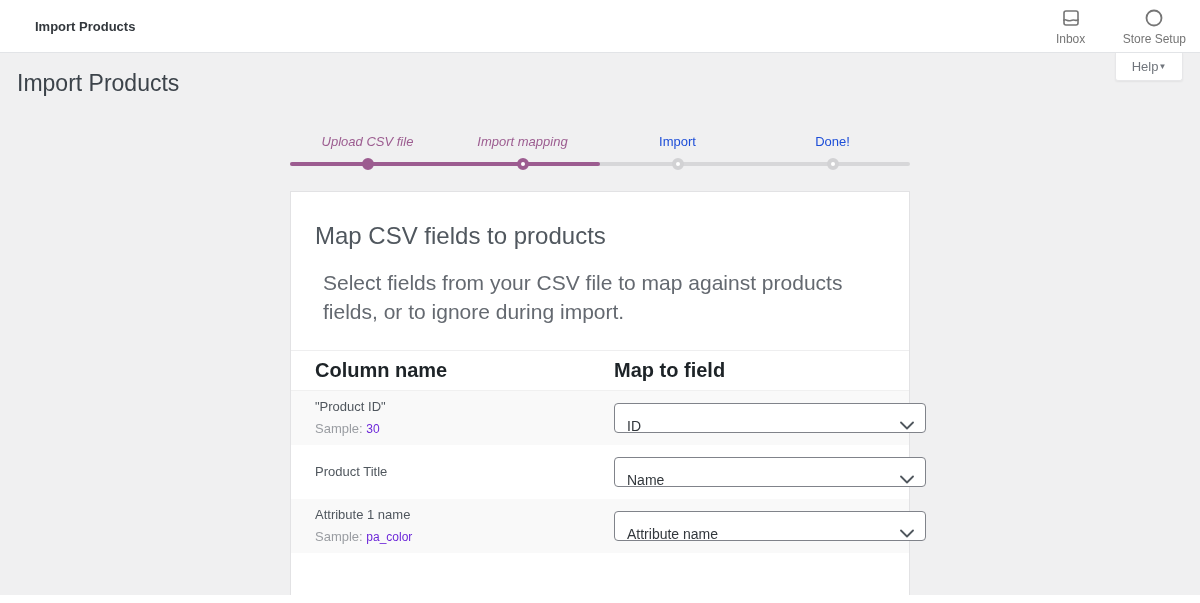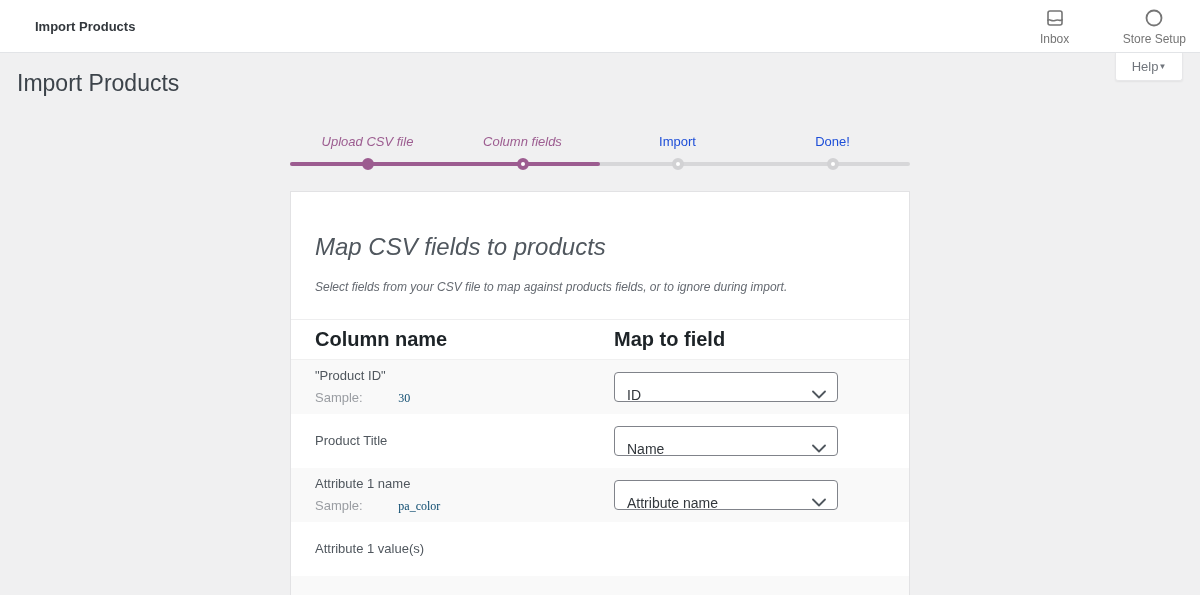--- a/index.html
+++ b/index.html
@@ -12,21 +12,21 @@
   }
 
   
   .topbar {
     position: relative; height: 53px; background: #ffffff;
     border-bottom: 1px solid #e2e4e7;
     display: flex; align-items: center; justify-content: space-between;
     padding: 0 14px 0 35px;
   }
   .topbar-title { font-size: 13px; font-weight: 700; color: #32373c; }
-  .topbar-actions { display: flex; align-items: flex-end; gap: 46px; padding-top: 2px; }
+  .topbar-actions { display: flex; align-items: flex-end; gap: 30px; padding-top: 2px; }
   .topbar-action {
     display: flex; flex-direction: column; align-items: center;
     min-width: 44px; cursor: pointer; background: none; border: none; padding: 0;
     font-family: inherit;
   }
   .topbar-action .action-label { font-size: 12px; color: #757575; margin-top: 4px; white-space: nowrap; }
   .topbar-action svg { display: block; }
 
   
   .help-button {
@@ -71,44 +71,44 @@
   }
   .step-dot.done   { background: #9c5c90; border: 2px solid #9c5c90; }
   .step-dot.active { border: 4px solid #9c5c90; }
   .step-dot.pending{ border: 4px solid #d2d2d4; }
 
   
   .card {
     width: 620px; margin: 20px auto 0; background: #ffffff;
     border: 1px solid #e2e2e4;
   }
-  .card-head { padding: 40px 24px 23px; border-bottom: 1px solid #eeeeef; font-style: italic; }
+  .card-head { padding: 29px 24px 23px; border-bottom: 1px solid #eeeeef; }
   .card-title { margin: 0; font-size: 24px; font-weight: 400; color: #50575e; line-height: 1.25; }
-  .card-desc { margin: 17px 0 0; font-size: 12px; color: #646970; line-height: 1.4; }
+  .card-desc { margin: 17px 8px 0; font-size: 21px; color: #646970; line-height: 1.4; }
 
   .table-head {
     display: flex; align-items: center; height: 40px; padding: 0 24px;
     border-bottom: 1px solid #f0f0f0;
     font-size: 20px; font-weight: 700; color: #1d2327;
   }
   .th-col1 { flex: 0 0 299px; }
   .th-col2 { flex: 1; }
 
   .map-row { display: flex; align-items: center; height: 54px; padding: 0 24px; }
   .map-row.striped { background: #f9f9f9; }
   .row-col1 { flex: 0 0 299px; }
   .row-col2 { flex: 1; }
   .col-name { font-size: 13px; color: #50575e; line-height: 1.2; }
   .col-sample { margin-top: 7px; font-size: 13px; color: #9a9da2; line-height: 1.2; }
   .col-sample code {
-    font-family: Liberation Serif, serif; font-size: 12px; color: #0c4a6e; margin-left: 32px;
+    font-family: Liberation Sans, sans-serif; font-size: 12px; color: #6d28d9;
   }
 
   .field-select {
-    width: 224px; height: 30px; background: #ffffff;
+    width: 312px; height: 30px; background: #ffffff;
     border: 1px solid #80838a; border-radius: 4px;
     display: flex; align-items: center; justify-content: space-between;
     padding: 16px 11px 0 12px; cursor: pointer;
   }
   .field-select .select-value { font-size: 14px; color: #32373c; }
   .field-select svg { display: block; }
 
   .bottom-strip { height: 8px; background: #ffffff; }
 </style>
 </head>
@@ -143,21 +143,21 @@
     <span class="help-caret">▼</span>
   </button>
 </header>
 
 <main class="main">
   <h1 class="page-heading">Import Products</h1>
 
   <div class="stepper">
     <div class="stepper-labels">
       <div class="step-label done">Upload CSV file</div>
-      <div class="step-label active">Column fields</div>
+      <div class="step-label active">Import mapping</div>
       <div class="step-label">Import</div>
       <div class="step-label">Done!</div>
     </div>
     <div class="stepper-track">
       <div class="track-bar"></div>
       <div class="track-fill" style="width:50%"></div>
       <div class="step-dot done" style="left:12.5%"></div>
       <div class="step-dot active" style="left:37.5%"></div>
       <div class="step-dot pending" style="left:62.5%"></div>
       <div class="step-dot pending" style="left:87.5%"></div>
@@ -225,23 +225,20 @@
           <span>
             <svg width="14" height="9" viewBox="0 0 14 9" fill="none" stroke="#50575e" stroke-width="1.8" stroke-linecap="round" stroke-linejoin="round">
                 <polyline points="1,1.5 7,7.5 13,1.5"></polyline>
               </svg>
           </span>
         </div>
       </div>
     </div>
 
     <div class="map-row">
-      <div class="row-col1">
-        <div class="col-name">Attribute 1 value(s)</div>
-      </div>
     </div>
 
     <div class="map-row striped">
       <div class="row-col1">
         <div class="col-name">Attribute 1 visible</div>
 
       </div>
 
     </div>
   </section>

